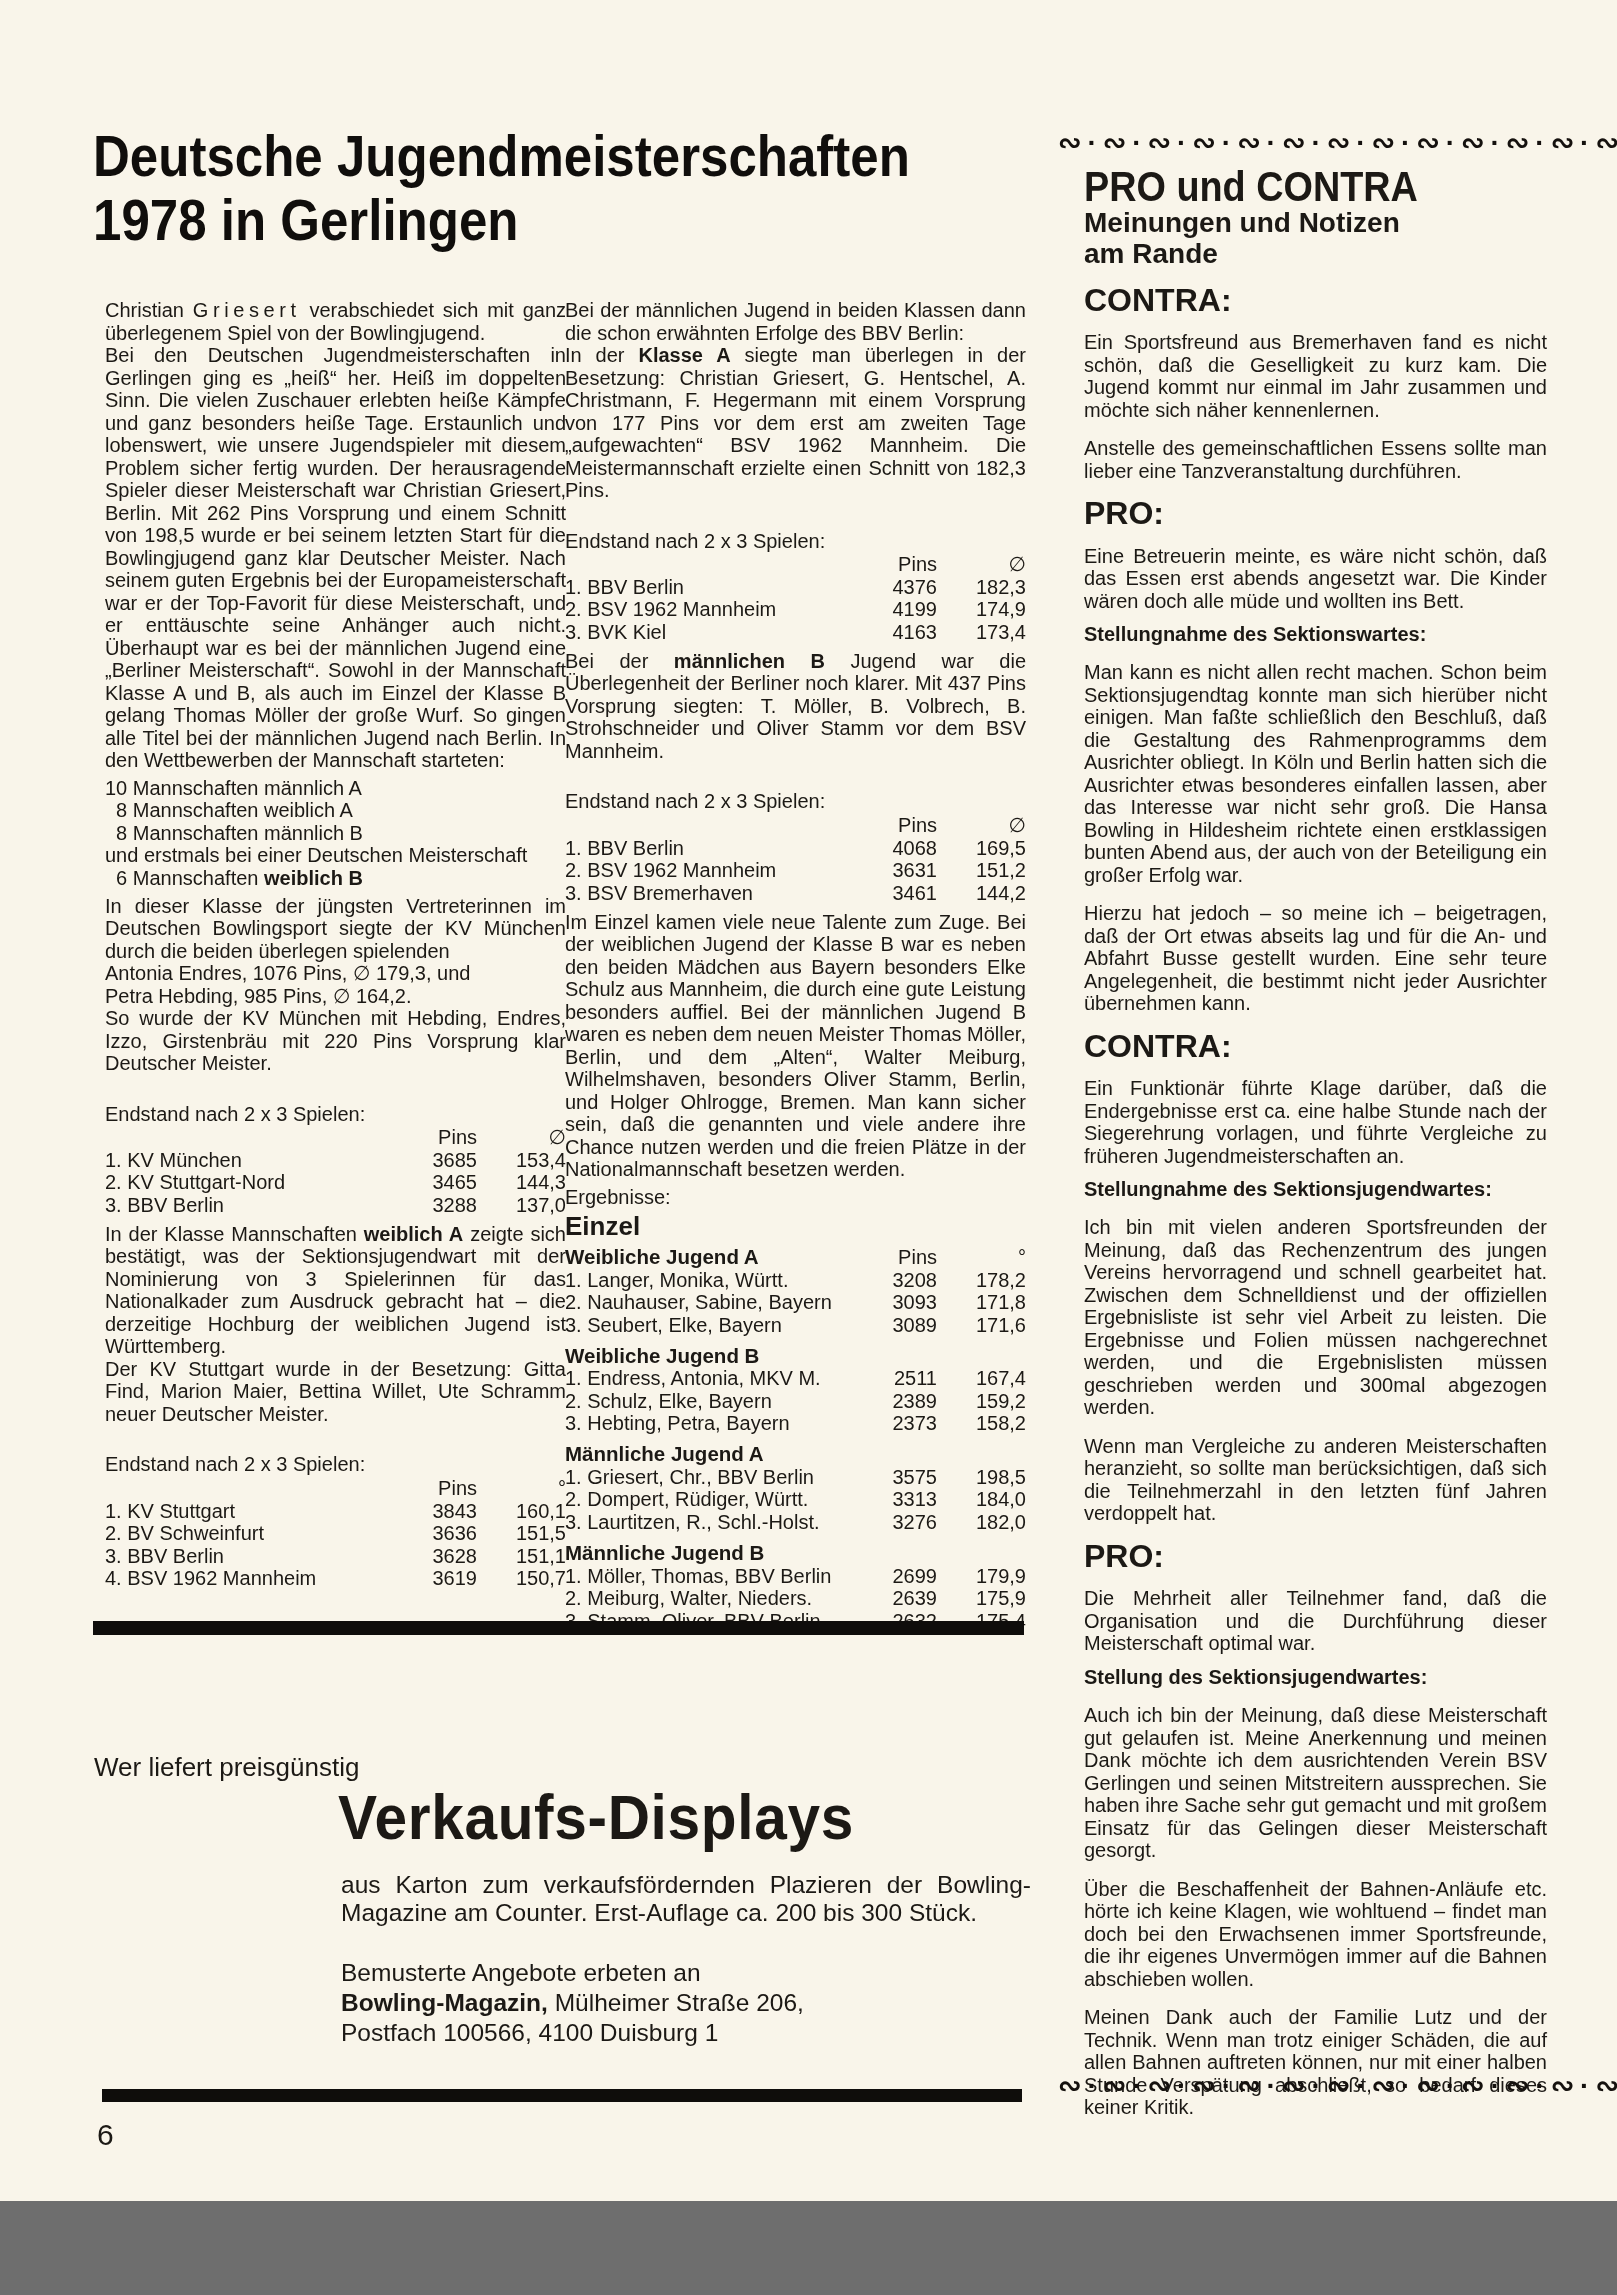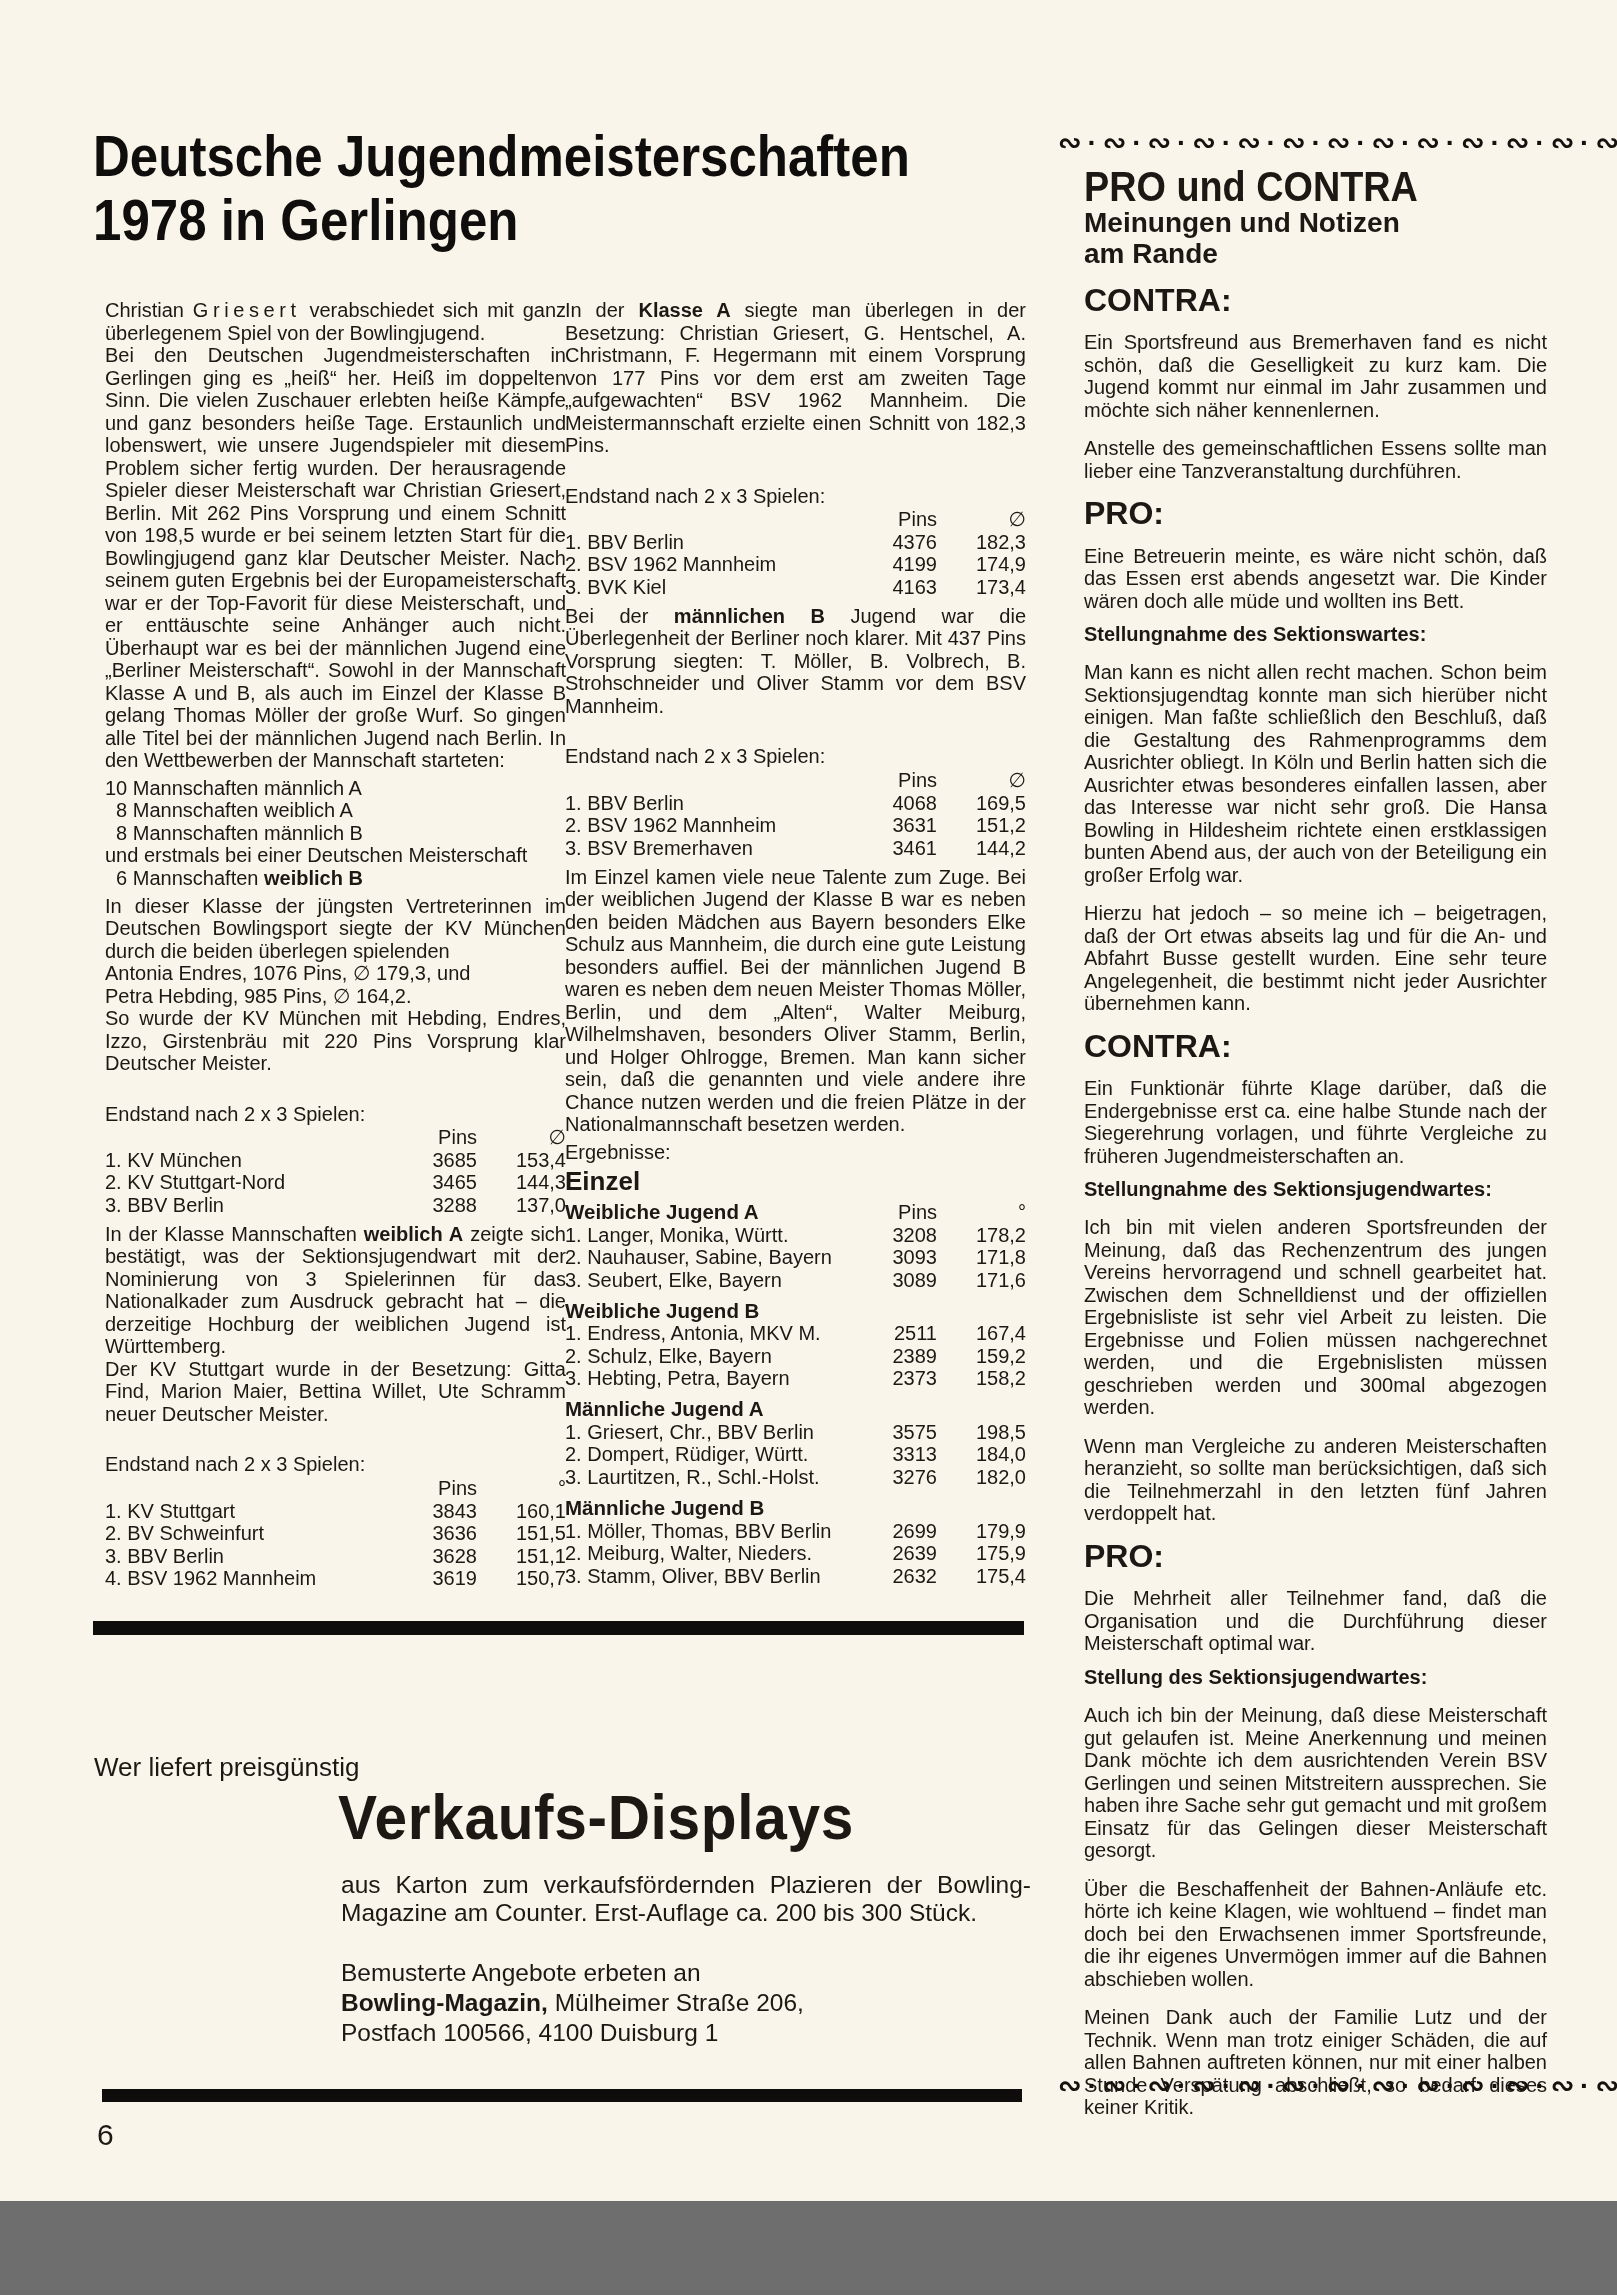--- a/index.html
+++ b/index.html
@@ -147,20 +147,21 @@
           <div class="trow">
           <span class="tname">4. BSV 1962 Mannheim</span>
           <span class="tpins">3619</span>
           <span class="tavg">150,7</span>
         </div>
         </div>
     </div>
   </section>
 
   <section class="col col2">
+    <p class="para">Bei der männlichen Jugend in beiden Klassen dann die schon erwähnten Erfolge des BBV Berlin:</p>
     <p class="para"><span>In der </span><b>Klasse A</b><span> siegte man überlegen in der Besetzung: Christian Griesert, G. Hentschel, A. Christmann, F. Hegermann mit einem Vorsprung von 177 Pins vor dem erst am zweiten Tage „aufgewachten“ BSV 1962 Mannheim. Die Meistermannschaft erzielte einen Schnitt von 182,3 Pins.</span></p>
 
     <div class="ttable">
       <div class="tcap">Endstand nach 2 x 3 Spielen:</div>
       <div class="trow thead">
         <span class="tname"></span>
         <span class="tpins">Pins</span>
         <span class="tavg">∅</span>
       </div>
       <div>

